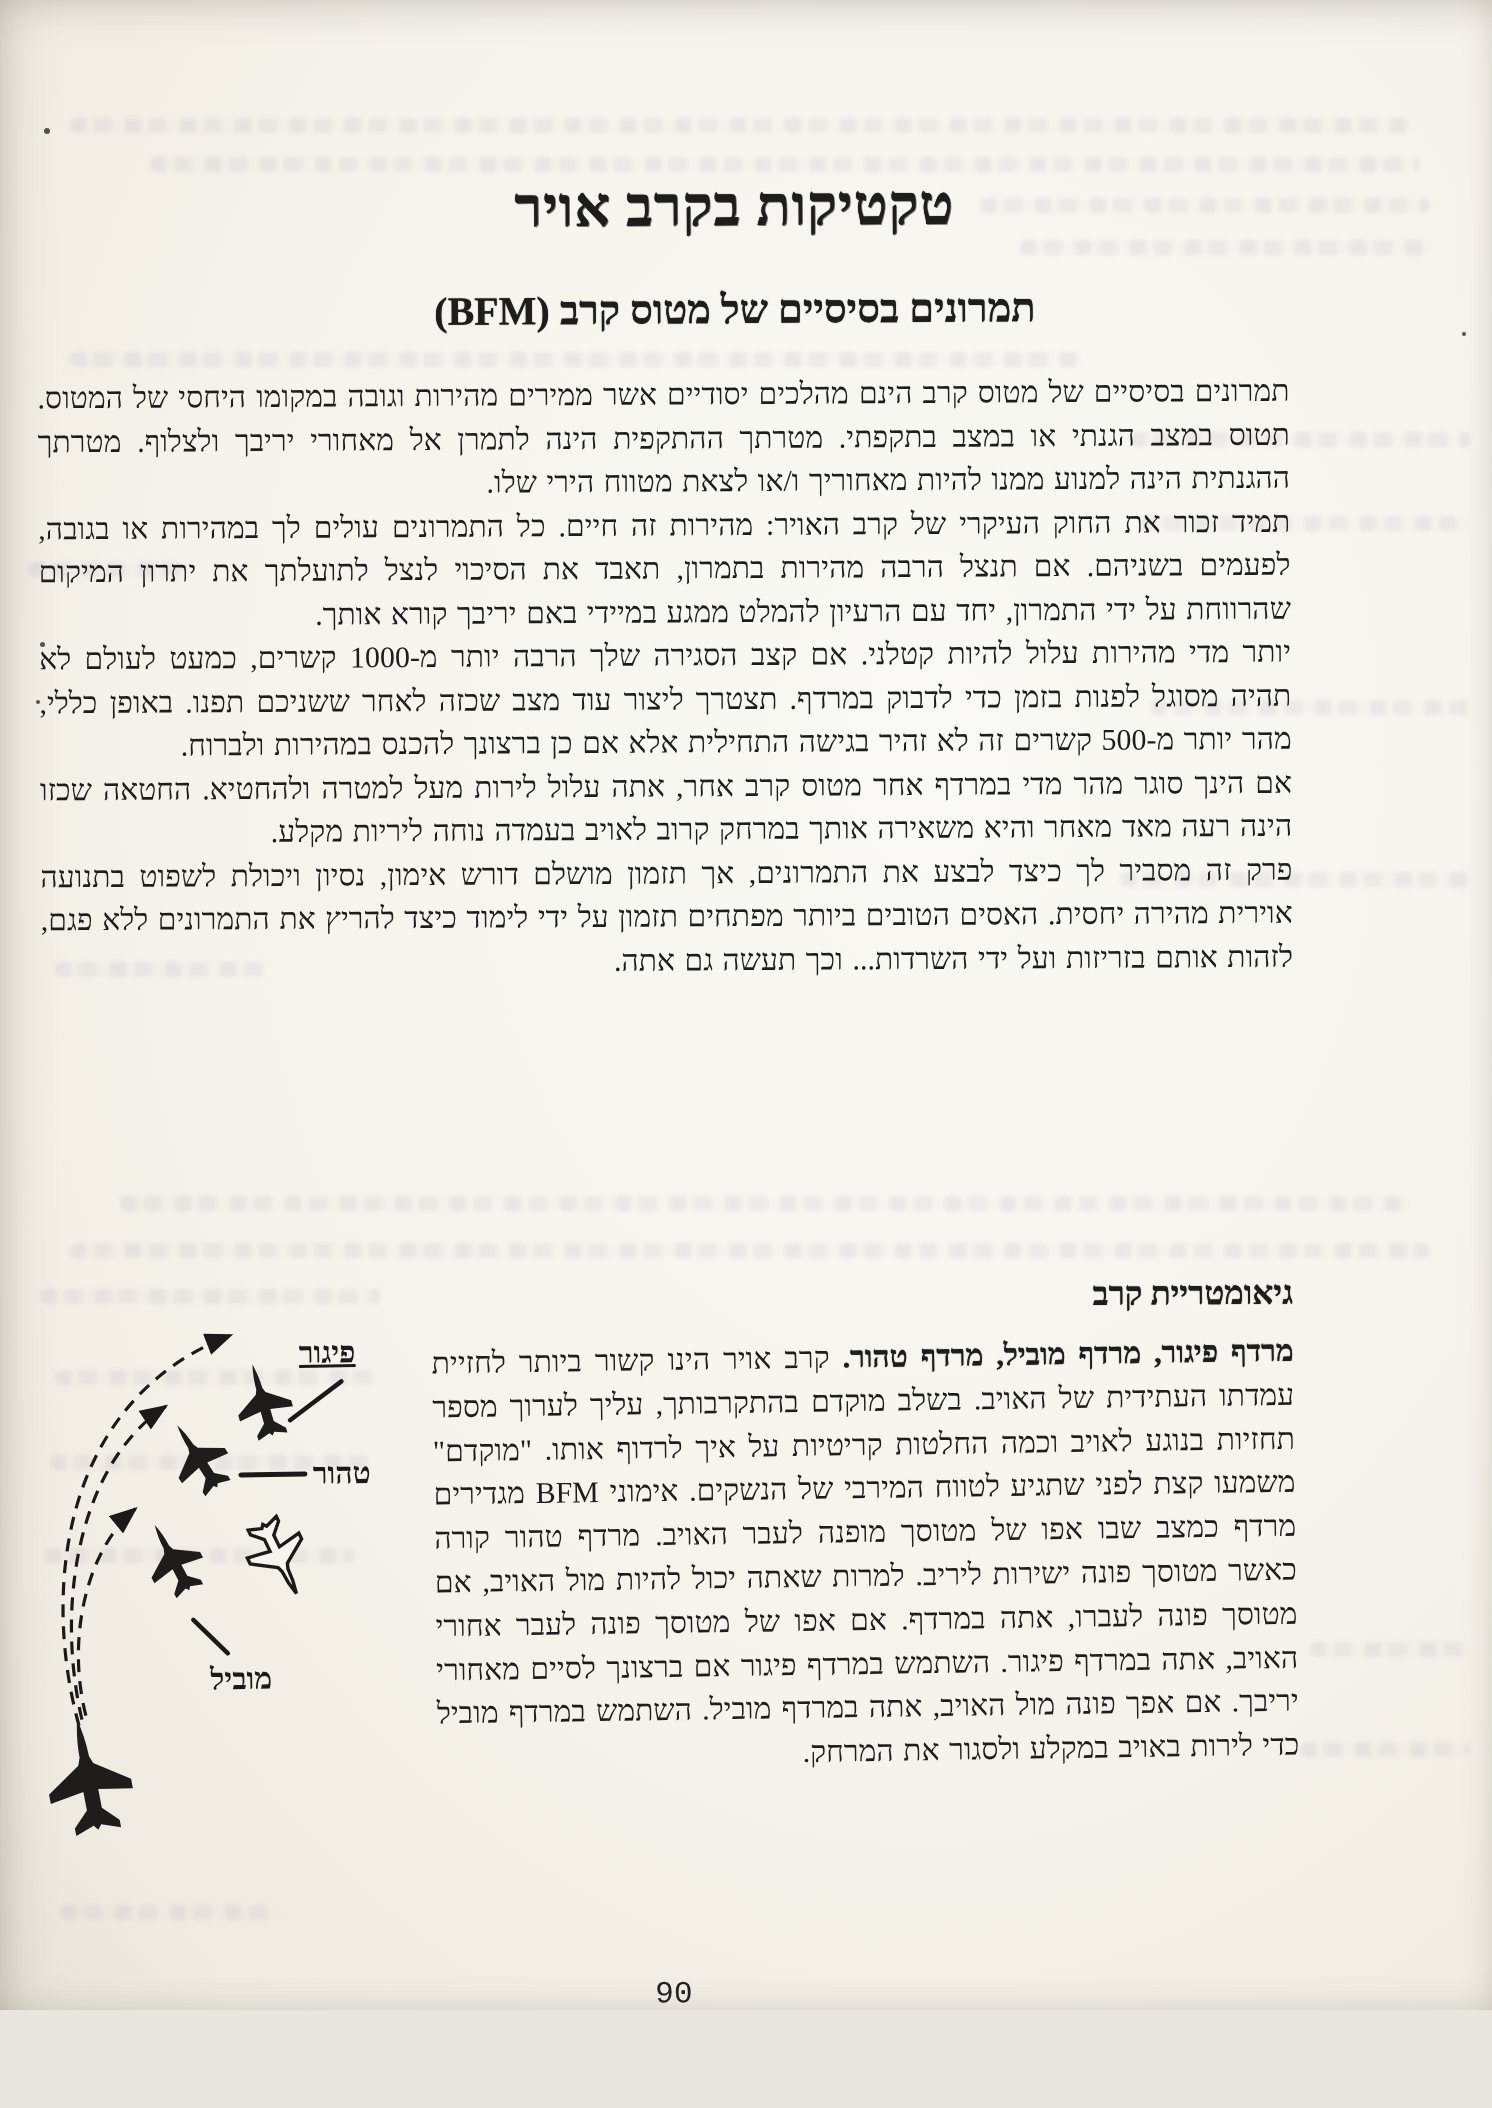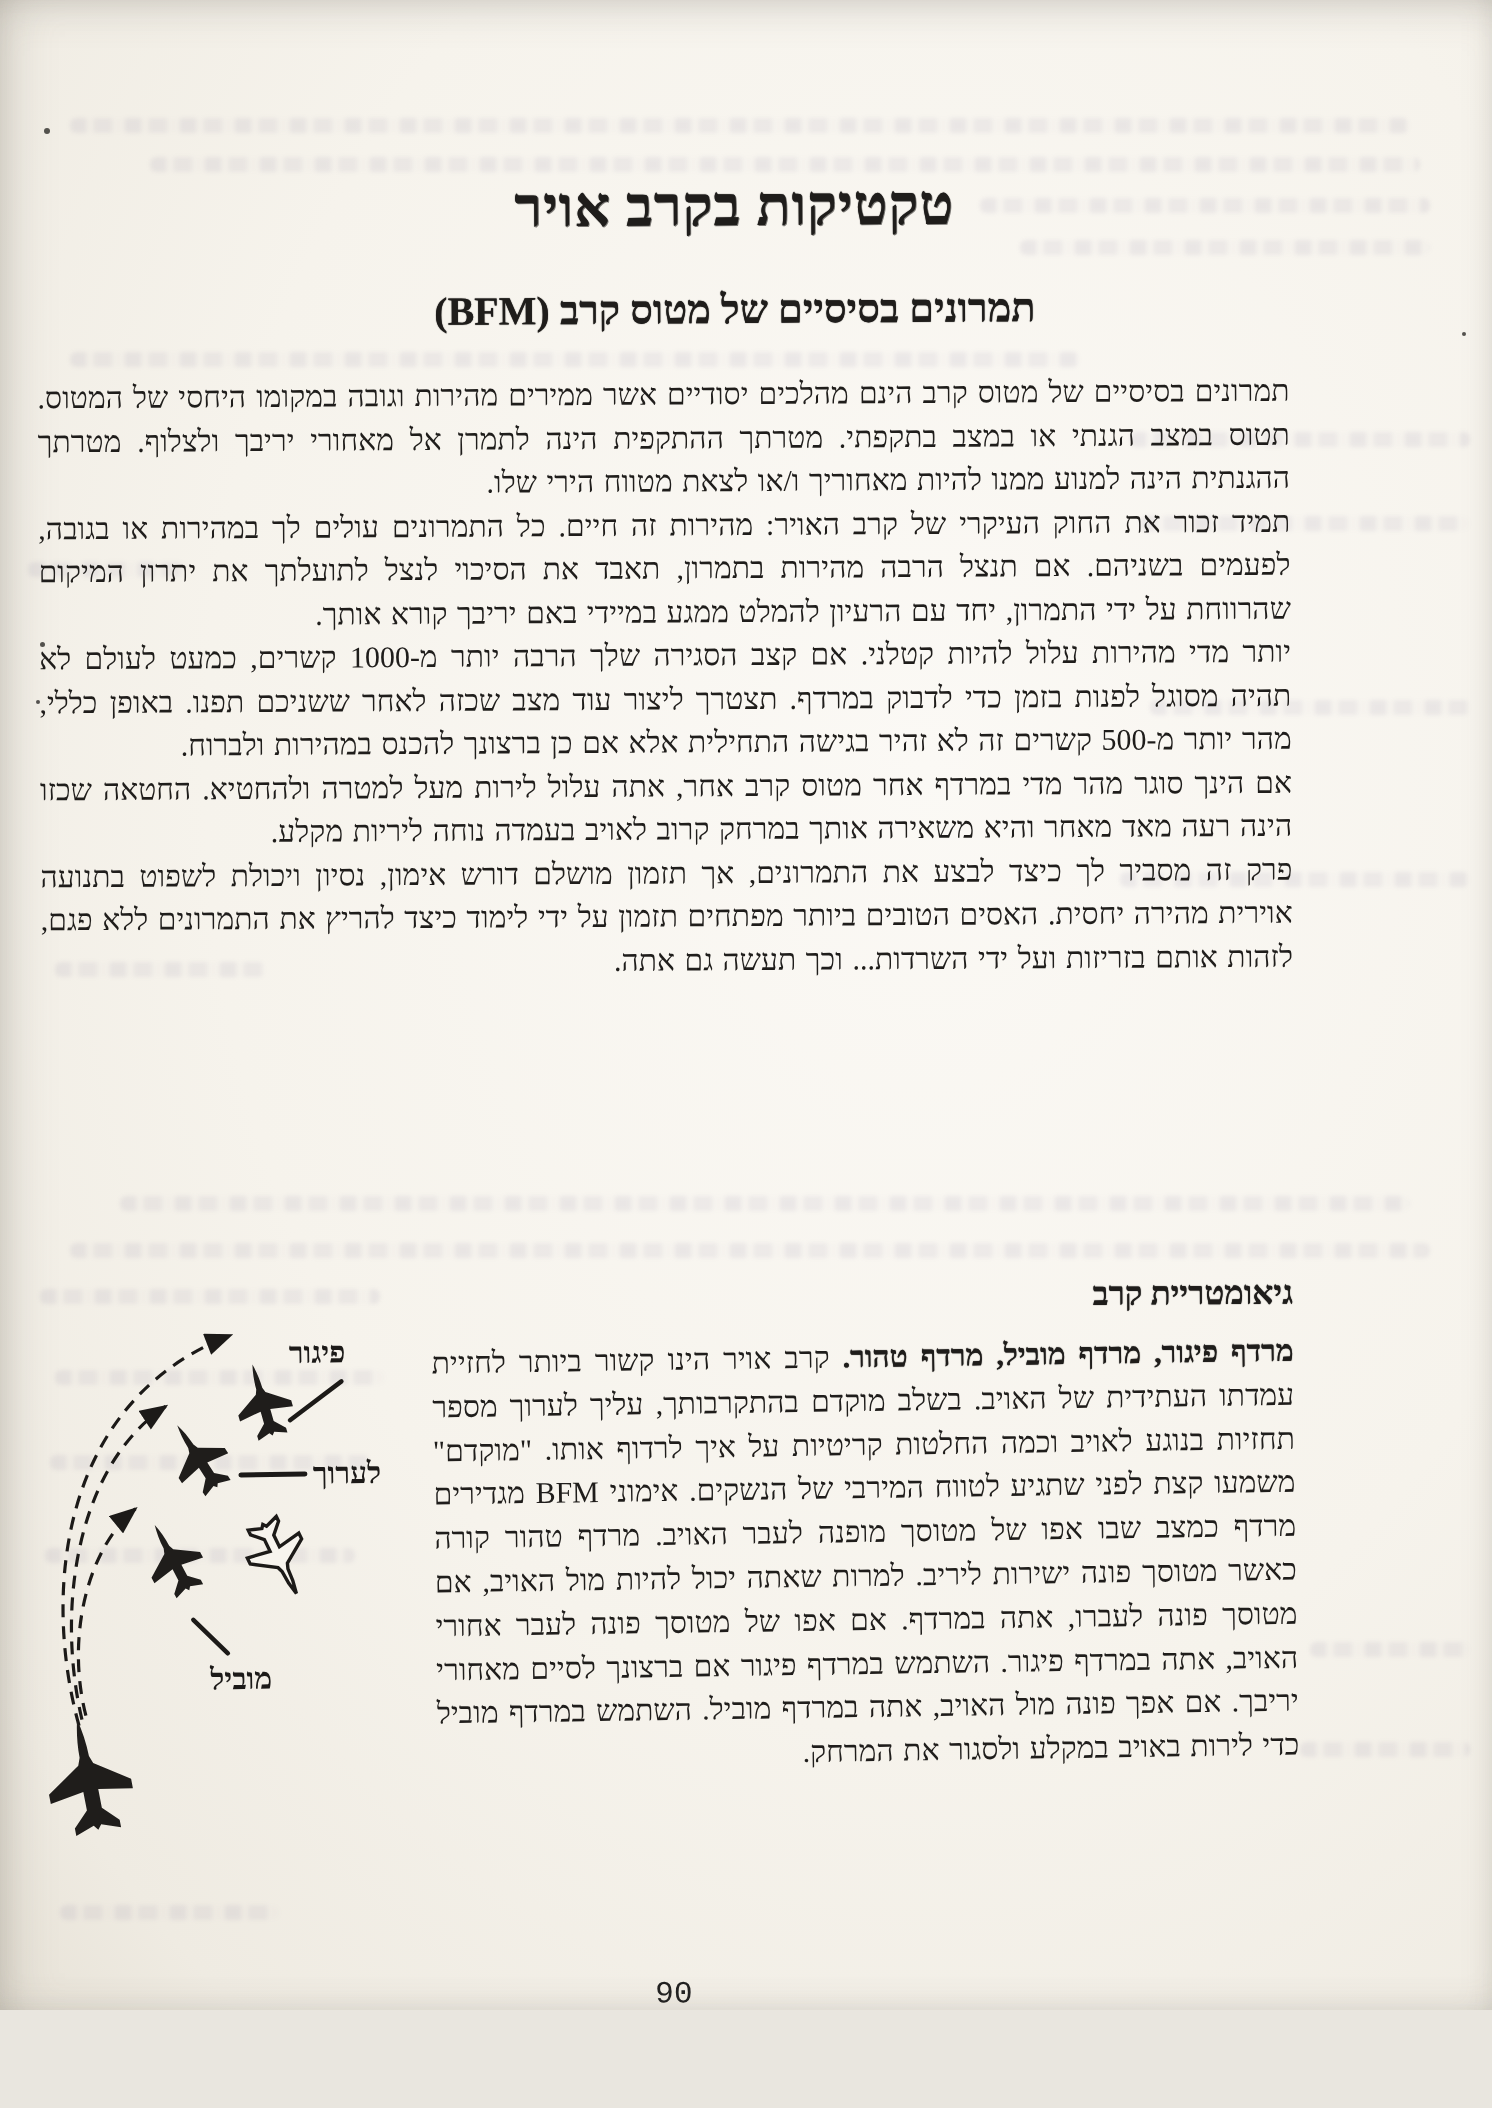--- a/index.html
+++ b/index.html
@@ -41,21 +41,21 @@
   }
   .geo-text{
     position:absolute;top:1332px;right:202px;width:862px;
     text-align:justify;font-size:30px;line-height:43.8px;word-spacing:2px;
     transform:rotate(-0.5deg);transform-origin:top right;
   }
   .geo-text strong{text-shadow:0 0 1px #1f1d1b;}
   .figure{position:absolute;top:1318px;left:18px;width:425px;height:530px;transform:rotate(-0.6deg);}
   .figure svg{position:absolute;inset:0;}
   .fig-label{position:absolute;font-size:30px;font-weight:600;color:#1c1a18;}
-  .lbl-lag{left:270px;top:16px;}
+  .lbl-lag{left:280px;top:16px;text-decoration:underline;}
   .lbl-pure{left:292px;top:137px;}
   .lbl-lead{left:186px;top:341px;}
   .pageno{position:absolute;top:1976px;left:648px;font-size:31px;font-family:Liberation Mono, monospace;color:#222;}
   
   .bleed{
     position:absolute;height:15px;border-radius:6px;pointer-events:none;opacity:.55;
     background:repeating-linear-gradient(90deg,
       rgba(124,114,150,.20) 0 16px, rgba(124,114,150,.04) 16px 24px,
       rgba(124,114,150,.17) 24px 42px, rgba(124,114,150,.03) 42px 55px);
     filter:blur(2px);
@@ -138,20 +138,20 @@
         <use href="#jet" transform="translate(243 80) rotate(-15) scale(1.25)" fill="#1f1d1b"></use>
         <use href="#jet" transform="translate(177 135) rotate(-32) scale(1.25)" fill="#1f1d1b"></use>
         <use href="#jet" transform="translate(150 236) rotate(-27) scale(1.25)" fill="#1f1d1b"></use>
 
         <use href="#jet" transform="translate(257 238) rotate(155) scale(1.3)" fill="#f7f4ee" stroke="#1c1a18" stroke-width="2.6"></use>
 
         <use href="#jet" transform="translate(62 452) rotate(-10) scale(1.9)" fill="#1f1d1b"></use>
       </svg>
 
       <span class="fig-label lbl-lag">פיגור</span>
-      <span class="fig-label lbl-pure">לערוך</span>
+      <span class="fig-label lbl-pure">טהור</span>
       <span class="fig-label lbl-lead">מוביל</span>
     </div>
 
     <div class="pageno">90</div>
 
   </div>
 </div>
 
 </body></html>

